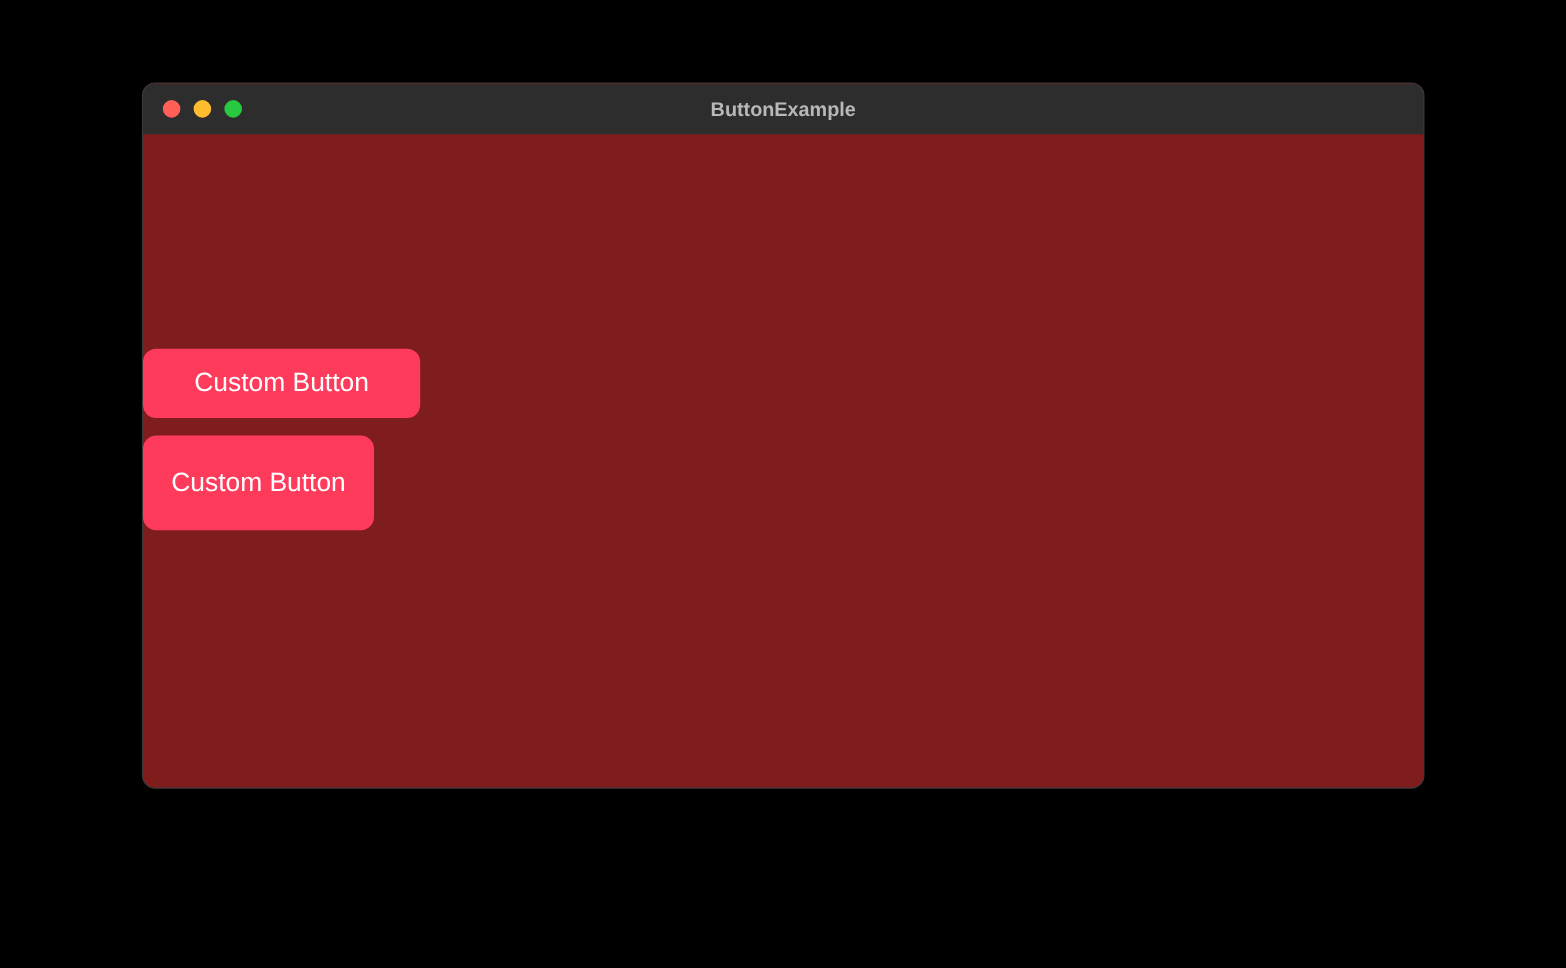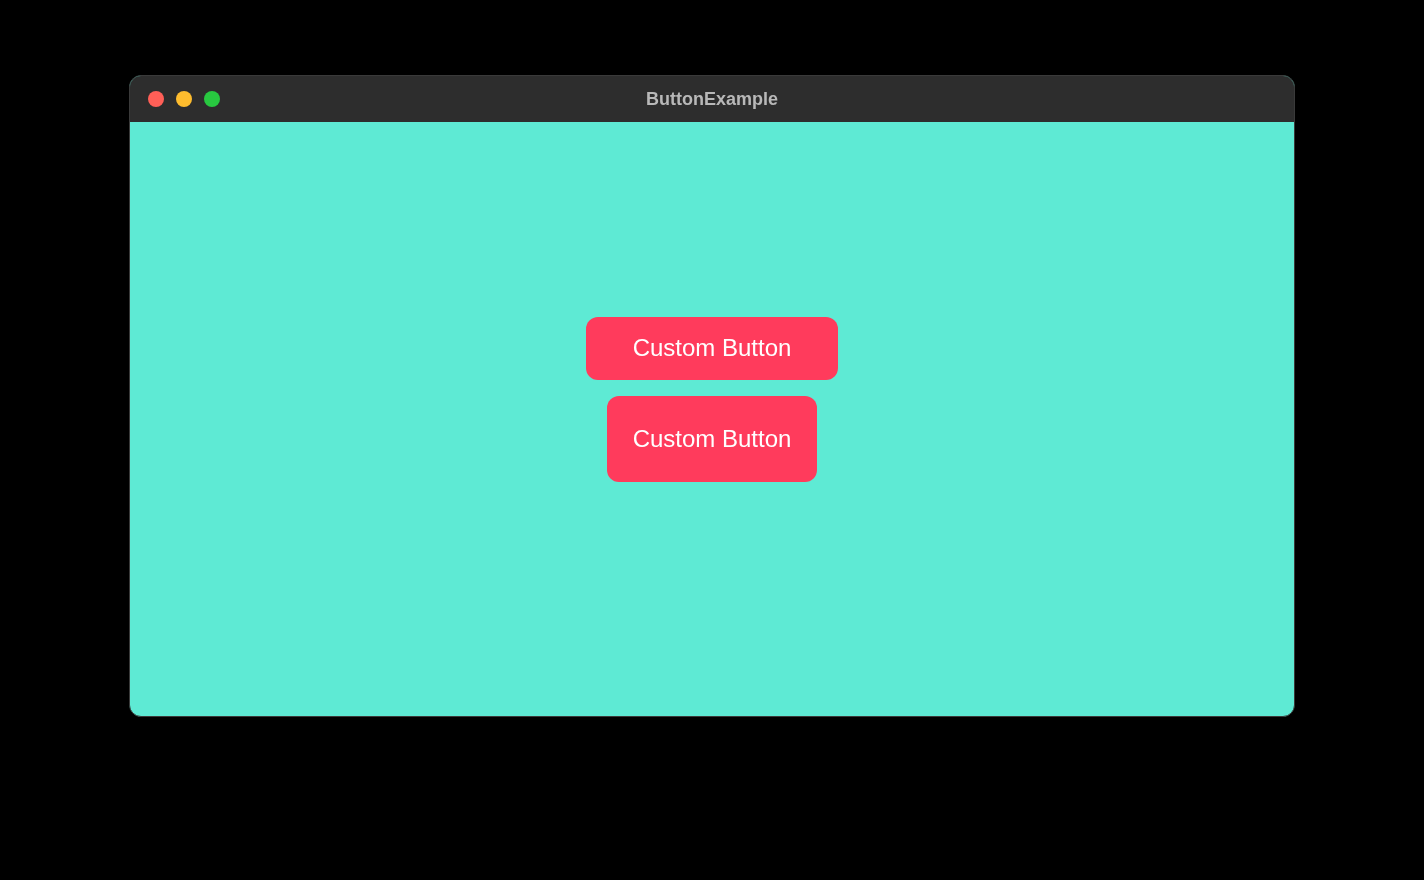--- a/index.html
+++ b/index.html
@@ -16,21 +16,21 @@
       overflow: hidden;
       display: flex;
       align-items: flex-start;
       justify-content: center;
       padding-top: 75px;
     }
     
     .window {
       width: 1166px;
       height: 642px;
-      background: #5eead4;
+      background: #7f1d1d;
       border-radius: 12px;
       overflow: hidden;
       box-shadow: 0 20px 60px rgba(0,0,0,0.6);
       border: 1px solid #3a3a3a;
       display: flex;
       flex-direction: column;
     }
     
     .titlebar {
       height: 46px;
@@ -72,21 +72,21 @@
       transform: translateX(-50%);
       color: #b8b8b8;
       font-size: 18px;
       font-weight: 600;
     }
     
     .window-content {
       flex: 1;
       display: flex;
       flex-direction: column;
-      align-items: center;
+      align-items: flex-start;
       justify-content: center;
       gap: 16px;
       padding-bottom: 40px;
     }
     
     .custom-button {
       background: #ff3b5c;
       color: #ffffff;
       border: none;
       border-radius: 12px;

